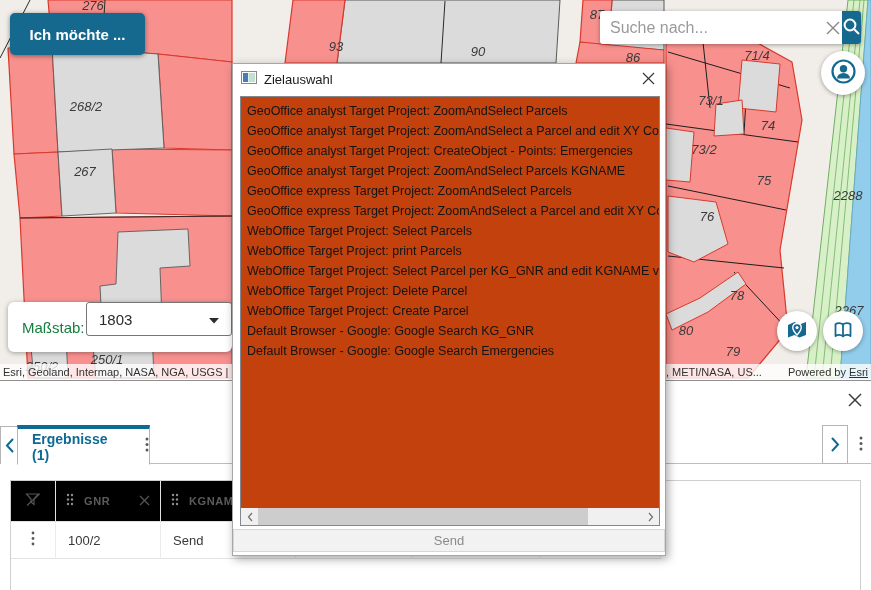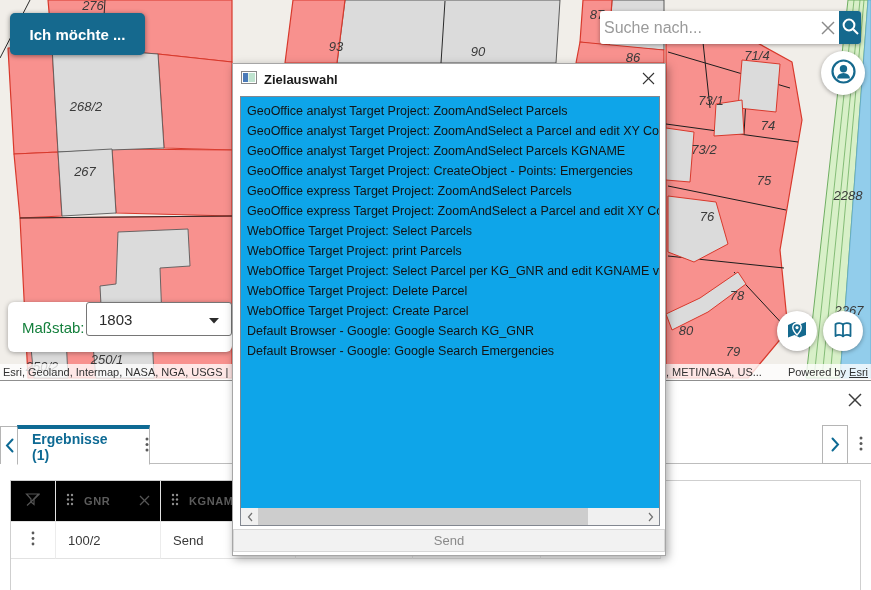--- a/index.html
+++ b/index.html
@@ -15,21 +15,21 @@
   #attr-left { position:absolute; left:3px; white-space:nowrap; }
   #attr-right { position:absolute; right:3px; display:flex; gap:26px; white-space:nowrap; }
   #attr-right a { color:#323232; text-decoration:underline; }
 
   
   #menu-btn { position:absolute; left:10px; top:13px; width:135px; height:42px; border:none;
     background:#15698E; color:#fff; font:bold 15px "Liberation Sans",sans-serif; border-radius:5px;
     box-shadow:0 1px 5px rgba(0,0,0,.45); cursor:pointer; }
   #searchbar { position:absolute; left:600px; top:11px; width:261px; height:33px; display:flex;
     background:#fff; border-radius:3px; box-shadow:0 1px 4px rgba(0,0,0,.35); }
-  #search-input { flex:1; border:none; outline:none; padding:0 6px 0 4px; font-size:16px; color:#333; background:transparent; }
+  #search-input { flex:1; border:none; outline:none; padding:0 6px 0 10px; font-size:16px; color:#333; background:transparent; }
   #search-input::placeholder { color:#9a9a9a; }
   #search-clear { width:30px; display:flex; align-items:center; justify-content:center; cursor:pointer; }
   #search-btn { width:30px; background:#15698E; border:none; border-radius:0 3px 3px 0;
     display:flex; align-items:center; justify-content:center; cursor:pointer; }
   .circle-btn { position:absolute; background:#fff; border:none; border-radius:50%;
     box-shadow:0 1px 4px rgba(0,0,0,.35); display:flex; align-items:center; justify-content:center; cursor:pointer; }
   #avatar-btn { left:821px; top:51px; width:44px; height:44px; }
   #basemap-btn { left:777px; top:311px; width:40px; height:40px; }
   #legend-btn  { left:823px; top:311px; width:40px; height:40px; }
 
@@ -69,24 +69,24 @@
   .center { justify-content:center; }
   .cell-pad { padding-left:12px; }
   .drag { margin-left:10px; margin-right:2px; }
   .hx { margin-right:10px; }
 
   
   #dialog { position:absolute; left:232px; top:63px; width:434px; height:493px; background:#fff;
     border:1px solid #a6a6a6; box-shadow:2px 3px 9px rgba(0,0,0,.35); }
   #dialog-titlebar { position:relative; height:30px; display:flex; align-items:center; }
   #dialog-icon { margin-left:8px; }
-  #dialog-title { margin-left:7px; font-size:13px; color:#1a1a1a;font-weight:bold; }
+  #dialog-title { margin-left:7px; font-size:13px; color:#1a1a1a; }
   #dialog-close { position:absolute; right:8px; top:7px; width:18px; height:18px; background:none; border:none; cursor:pointer; }
   #listbox { position:absolute; left:7px; top:32px; width:420px; height:430px; border:1px solid #828790;
-    background:#0ea5e9; overflow:hidden; }
+    background:#c2410c; overflow:hidden; }
   #target-list .li { height:20px; line-height:20px; padding-left:6px; font-size:12.5px; color:#141414;
     white-space:nowrap; overflow:hidden; cursor:default; }
   #target-list { padding-top:4px; }
   #hscroll { position:absolute; left:0; bottom:0; width:418px; height:17px; background:#f0f0f0; }
   .sb-arrow { position:absolute; top:0; width:17px; height:17px; background:#f0f0f0; border:none;
     display:flex; align-items:center; justify-content:center; cursor:pointer; }
   #sb-left { left:0; } #sb-right { right:0; }
   #sb-thumb { position:absolute; left:17px; top:0; width:330px; height:17px; background:#cdcdcd; cursor:pointer; }
   #send-btn { position:absolute; left:0px; bottom:3px; width:432px; height:23px; background:#f2f2f2;
     border:1px solid #d7d7d7; font-size:13px; color:#8a8a8a; cursor:pointer; }
@@ -391,22 +391,22 @@
               <line x1="1" y1="1" x2="12" y2="12"></line>
               <line x1="12" y1="1" x2="1" y2="12"></line>
             </g>
           </svg>
       </button>
     </div>
     <div id="listbox">
       <div id="target-list">
           <div class="li">GeoOffice analyst Target Project: ZoomAndSelect Parcels</div>
           <div class="li">GeoOffice analyst Target Project: ZoomAndSelect a Parcel and edit XY Coordina</div>
+          <div class="li">GeoOffice analyst Target Project: CreateObject - Points: Emergencies</div>
           <div class="li">GeoOffice analyst Target Project: ZoomAndSelect Parcels KGNAME</div>
-          <div class="li">GeoOffice analyst Target Project: CreateObject - Points: Emergencies</div>
           <div class="li">GeoOffice express Target Project: ZoomAndSelect Parcels</div>
           <div class="li">GeoOffice express Target Project: ZoomAndSelect a Parcel and edit XY Coordin</div>
           <div class="li">WebOffice Target Project: Select Parcels</div>
           <div class="li">WebOffice Target Project: print Parcels</div>
           <div class="li">WebOffice Target Project: Select Parcel per KG_GNR and edit KGNAME value</div>
           <div class="li">WebOffice Target Project: Delete Parcel</div>
           <div class="li">WebOffice Target Project: Create Parcel</div>
           <div class="li">Default Browser - Google: Google Search KG_GNR</div>
           <div class="li">Default Browser - Google: Google Search Emergencies</div>
         </div>

